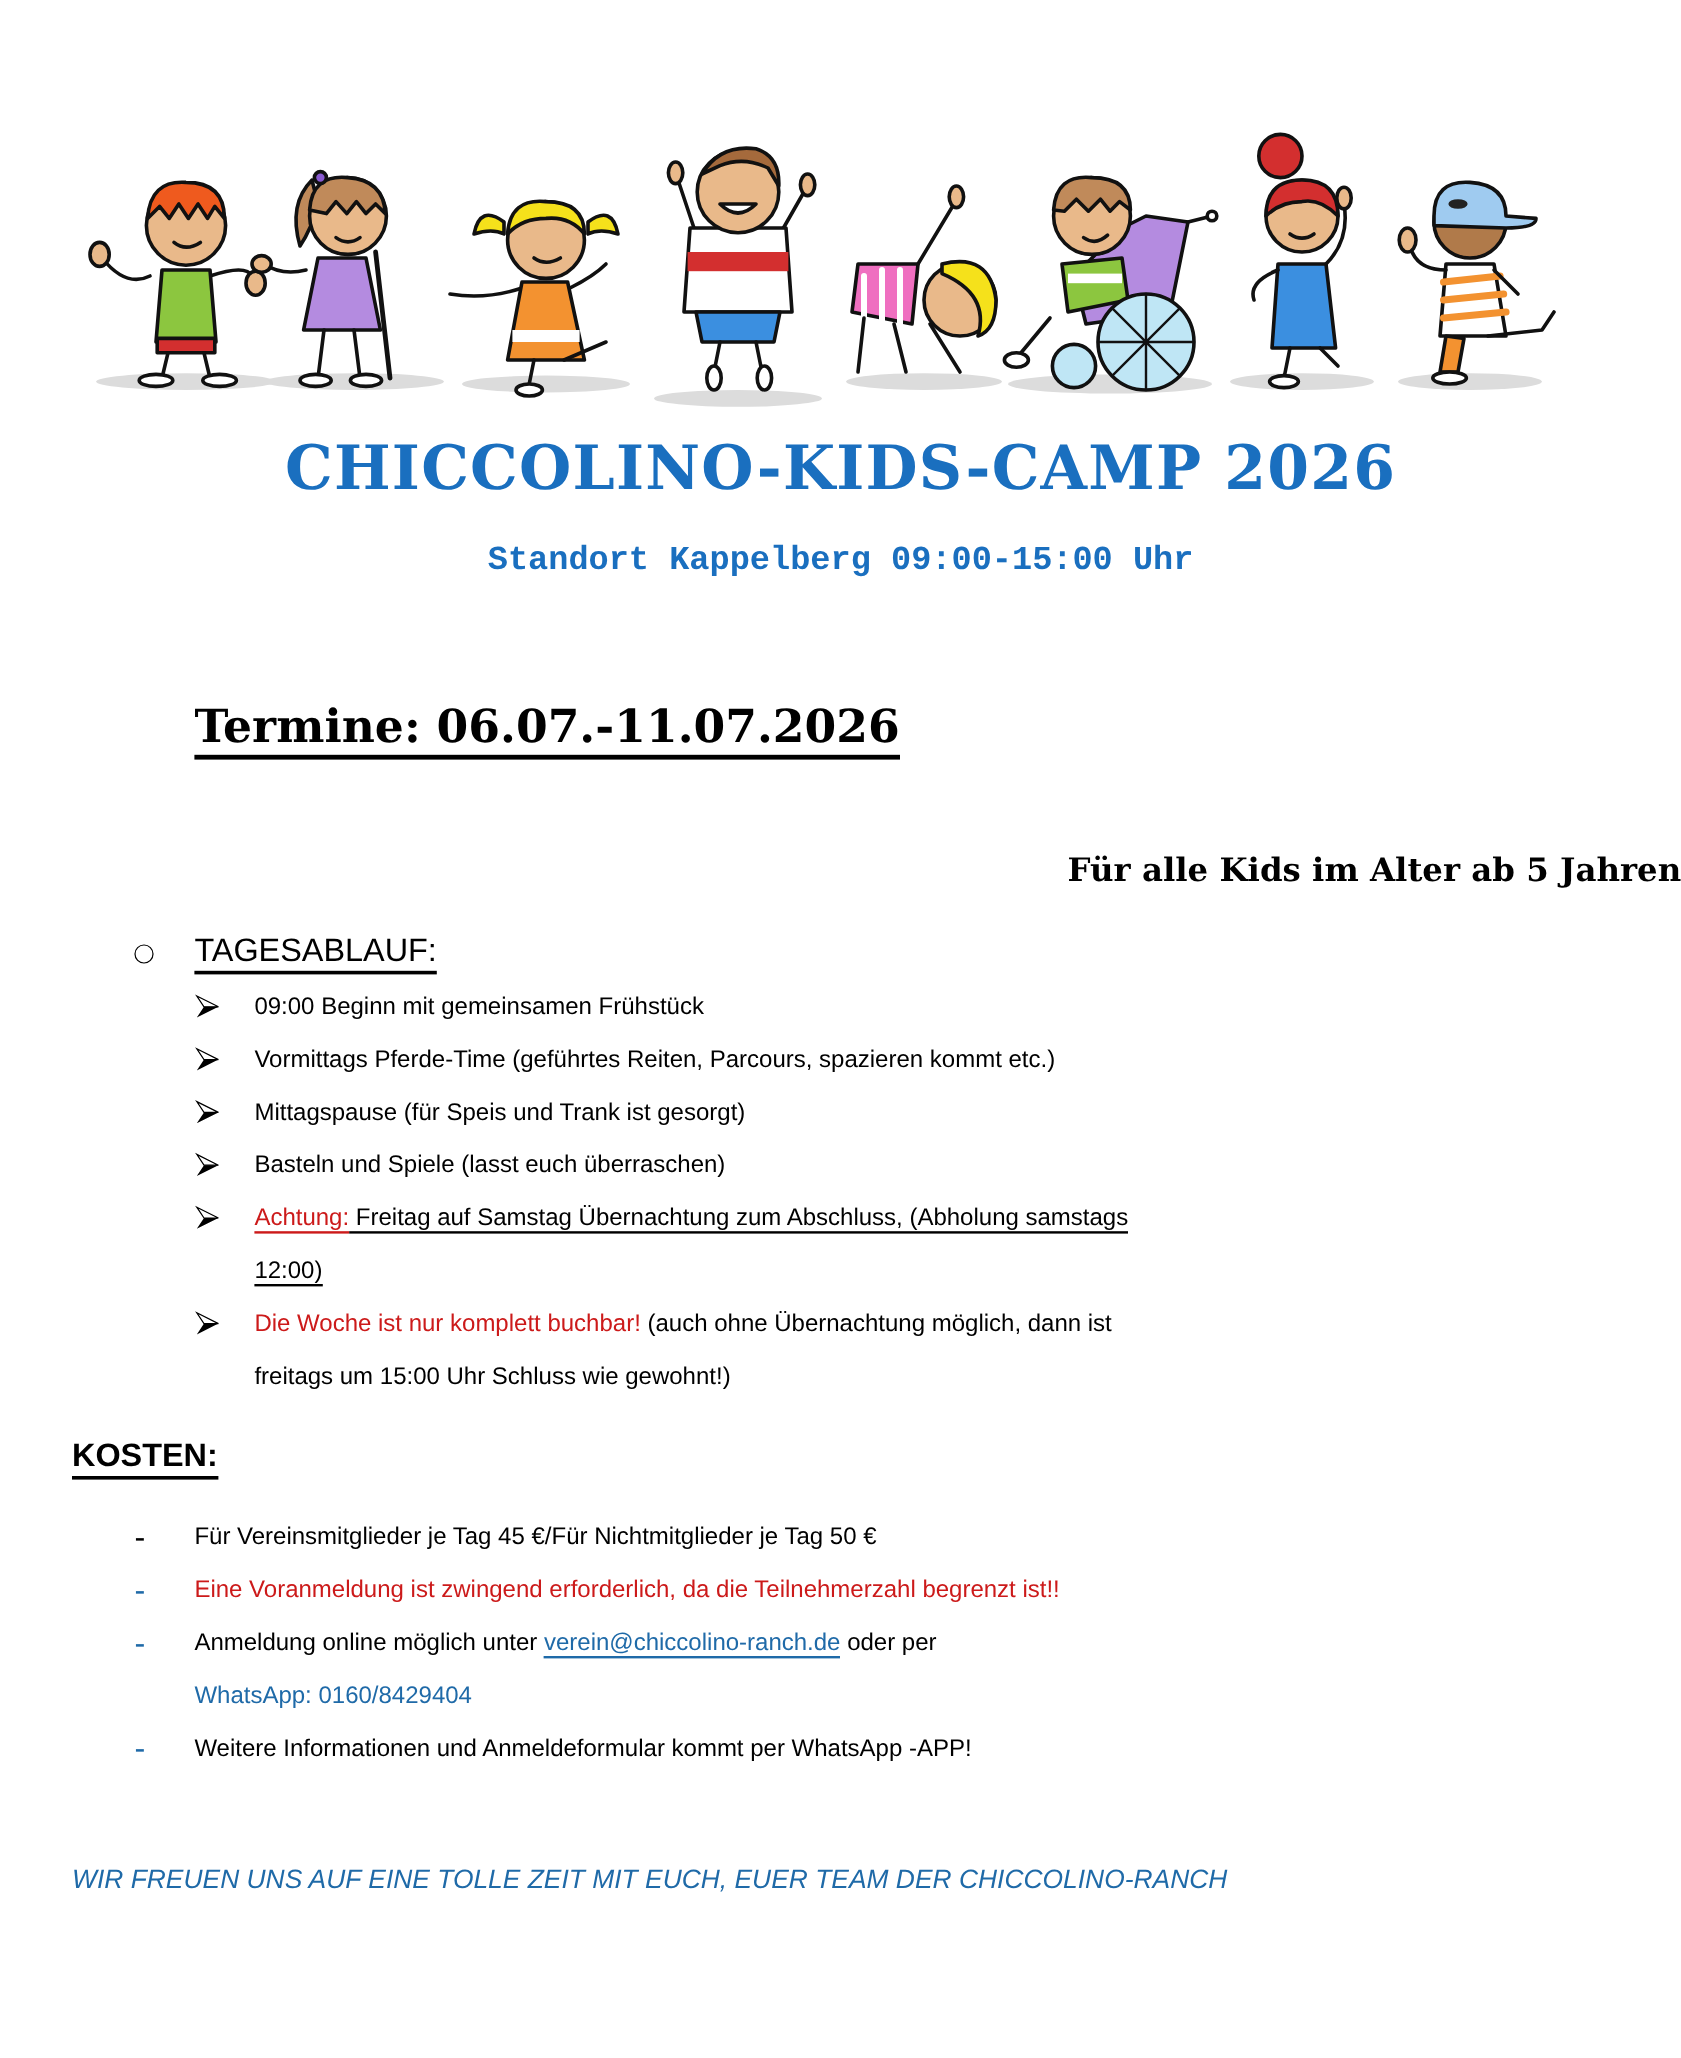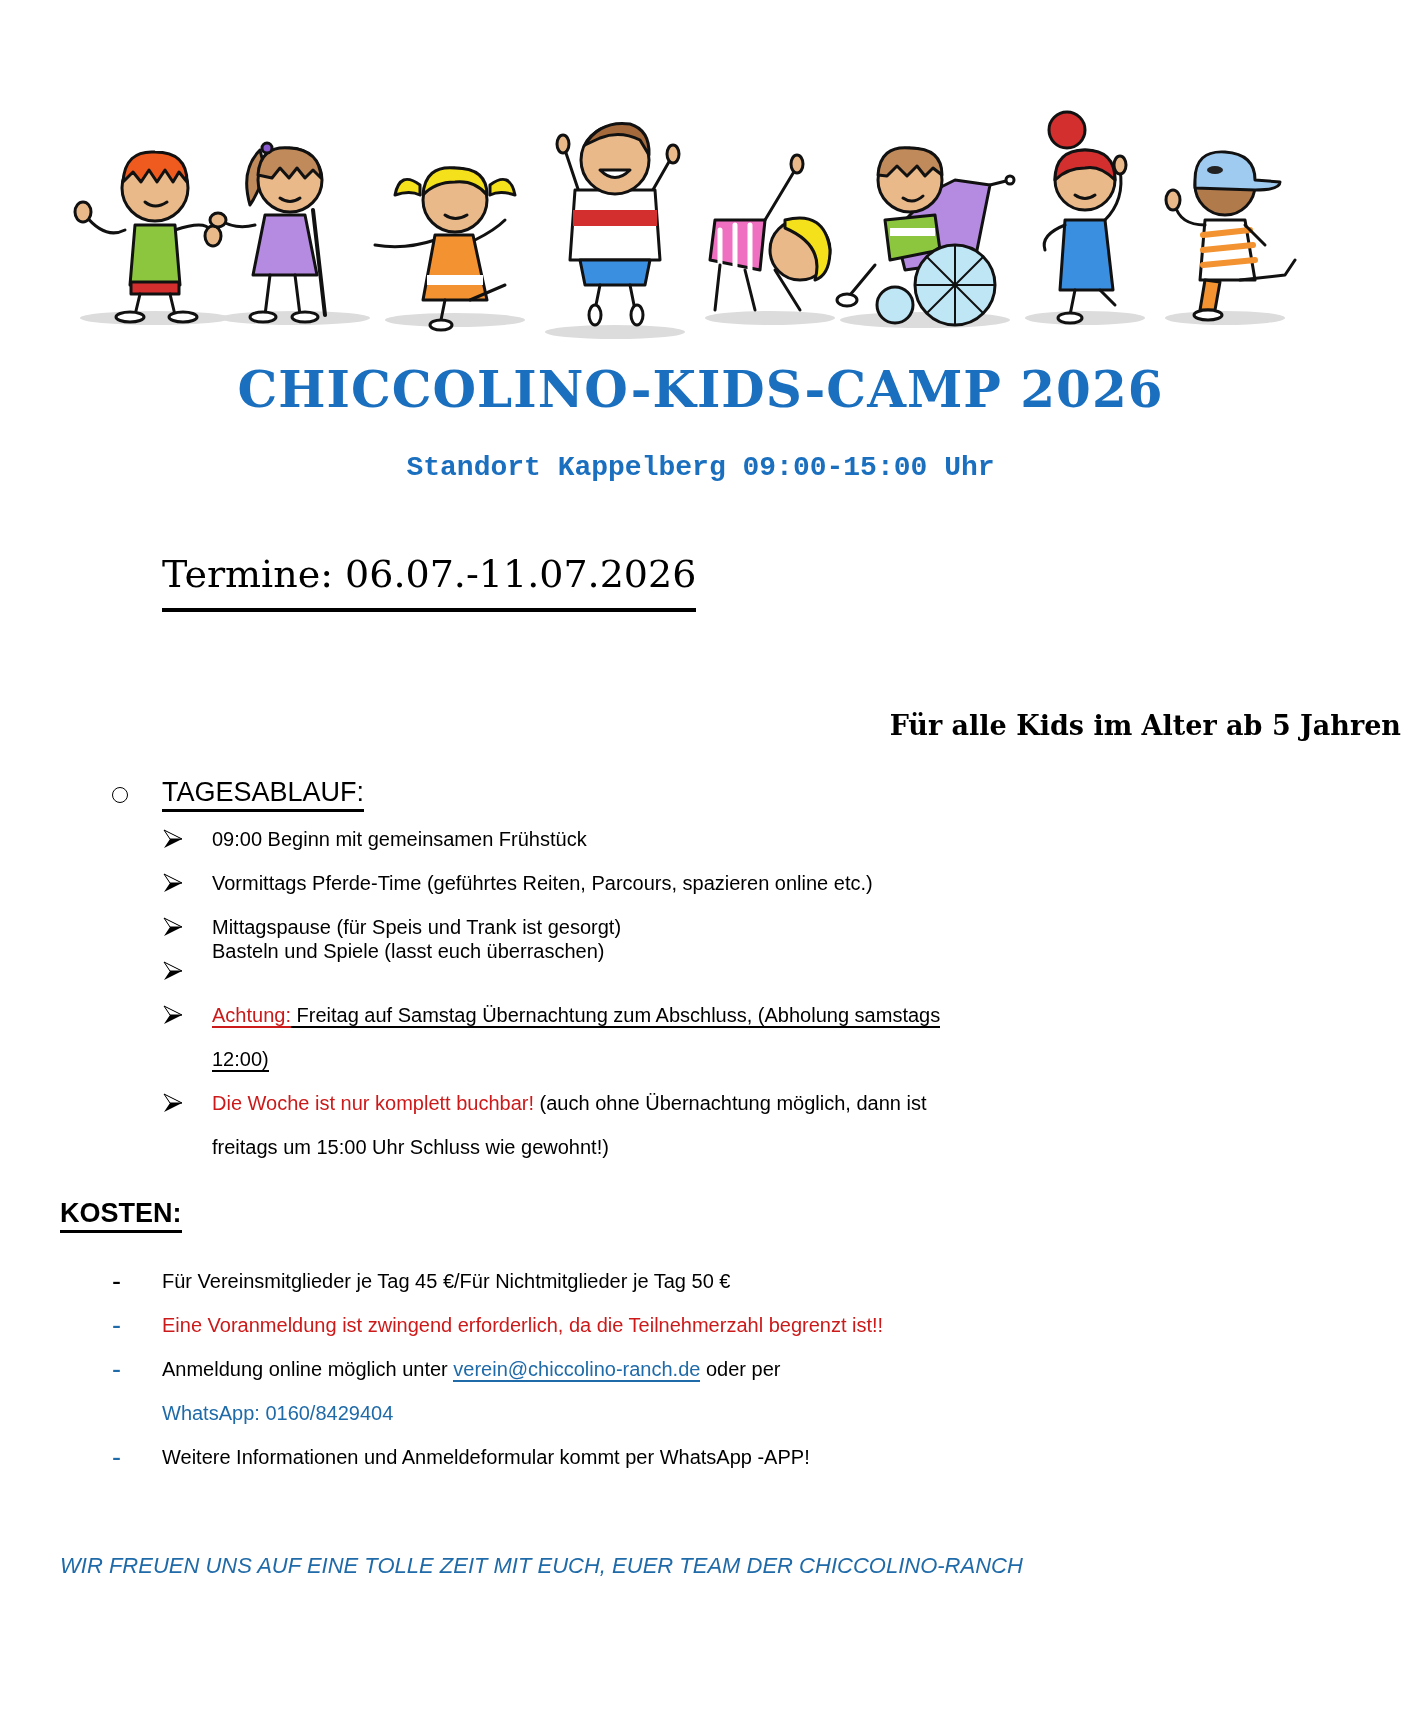--- a/index.html
+++ b/index.html
@@ -11,23 +11,23 @@
     .kids-banner { position: absolute; left: 55px; top: 110px; width: 1290px; height: 230px; }
     .kids-banner svg { width: 100%; height: 100%; }
 
     .title { left: 0; width: 1401px; top: 360px; text-align: center;
              font-family: "DejaVu Serif", serif; font-weight: 900; font-size: 50px;
              letter-spacing: 1px; color: #1a6fbf; transform: scaleY(1.02); }
     .subtitle { left: 0; width: 1401px; top: 452px; text-align: center;
                 font-family: Liberation Mono, monospace; font-weight: bold; font-size: 28px;
                 color: #1a6fbf; }
 
-    .termine { left: 162px; top: 552px; font-family: "DejaVu Serif", serif;
-               font-weight: 400; font-size: 38px; color: #000;
-               border-bottom: 4px solid #000; line-height: 44px; padding-bottom: 12px; }
+    .termine { left: 162px; top: 583px; font-family: "DejaVu Serif", serif;
+               font-weight: 700; font-size: 38px; color: #000;
+               border-bottom: 4px solid #000; line-height: 44px; padding-bottom: 2px; }
 
     .age { left: 0; width: 1401px; top: 710px; text-align: right;
            font-family: "DejaVu Serif", serif; font-weight: bold; font-size: 27px; }
 
     .body-text { font-family: "Liberation Sans Narrow", "Liberation Sans", sans-serif;
                  font-size: 20px; line-height: 44px; }
 
     .tage-bullet { left: 112px; top: 787px; width: 14px; height: 14px;
                    border: 1.5px solid #000; border-radius: 50%; }
     .tage-head { left: 162px; top: 775px; font-weight: normal; font-size: 27px;
@@ -195,33 +195,33 @@
 <svg class="arrow" style="top:828px" viewBox="0 0 22 22">
     <path d="M2 2 L20 11 L2 20 L8 11 Z" fill="#000"></path>
     <path d="M2 2 L20 11 L8 11 Z" fill="#fff" stroke="#000" stroke-width="1"></path>
   </svg>
 <div class="item body-text" style="top:817px"> 09:00 Beginn mit gemeinsamen Frühstück</div>
 
 <svg class="arrow" style="top:872px" viewBox="0 0 22 22">
     <path d="M2 2 L20 11 L2 20 L8 11 Z" fill="#000"></path>
     <path d="M2 2 L20 11 L8 11 Z" fill="#fff" stroke="#000" stroke-width="1"></path>
   </svg>
-<div class="item body-text" style="top:861px">Vormittags Pferde-Time (geführtes Reiten, Parcours, spazieren online etc.)</div>
+<div class="item body-text" style="top:861px">Vormittags Pferde-Time (geführtes Reiten, Parcours, spazieren kommt etc.)</div>
 
 <svg class="arrow" style="top:916px" viewBox="0 0 22 22">
     <path d="M2 2 L20 11 L2 20 L8 11 Z" fill="#000"></path>
     <path d="M2 2 L20 11 L8 11 Z" fill="#fff" stroke="#000" stroke-width="1"></path>
   </svg>
 <div class="item body-text" style="top:905px">Mittagspause (für Speis und Trank ist gesorgt)</div>
 
 <svg class="arrow" style="top:960px" viewBox="0 0 22 22">
     <path d="M2 2 L20 11 L2 20 L8 11 Z" fill="#000"></path>
     <path d="M2 2 L20 11 L8 11 Z" fill="#fff" stroke="#000" stroke-width="1"></path>
   </svg>
-<div class="item body-text" style="top:929px">Basteln und Spiele (lasst euch überraschen)</div>
+<div class="item body-text" style="top:949px">Basteln und Spiele (lasst euch überraschen)</div>
 
 <svg class="arrow" style="top:1004px" viewBox="0 0 22 22">
     <path d="M2 2 L20 11 L2 20 L8 11 Z" fill="#000"></path>
     <path d="M2 2 L20 11 L8 11 Z" fill="#fff" stroke="#000" stroke-width="1"></path>
   </svg>
 <div class="item body-text" style="top:993px">
   <div><span class="red ul-red">Achtung:</span><span class="ul-black"> Freitag auf Samstag Übernachtung zum Abschluss, (Abholung samstags</span></div>
   <div><span class="ul-black">12:00)</span></div>
 </div>
 

